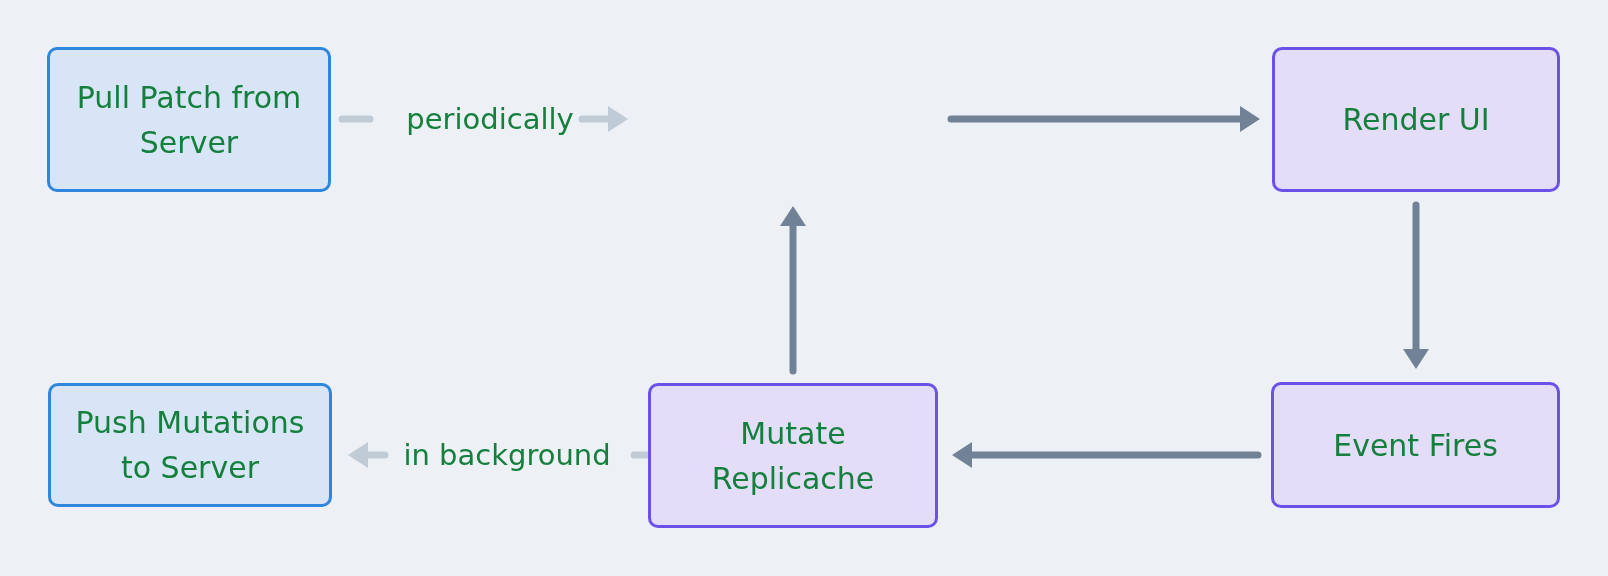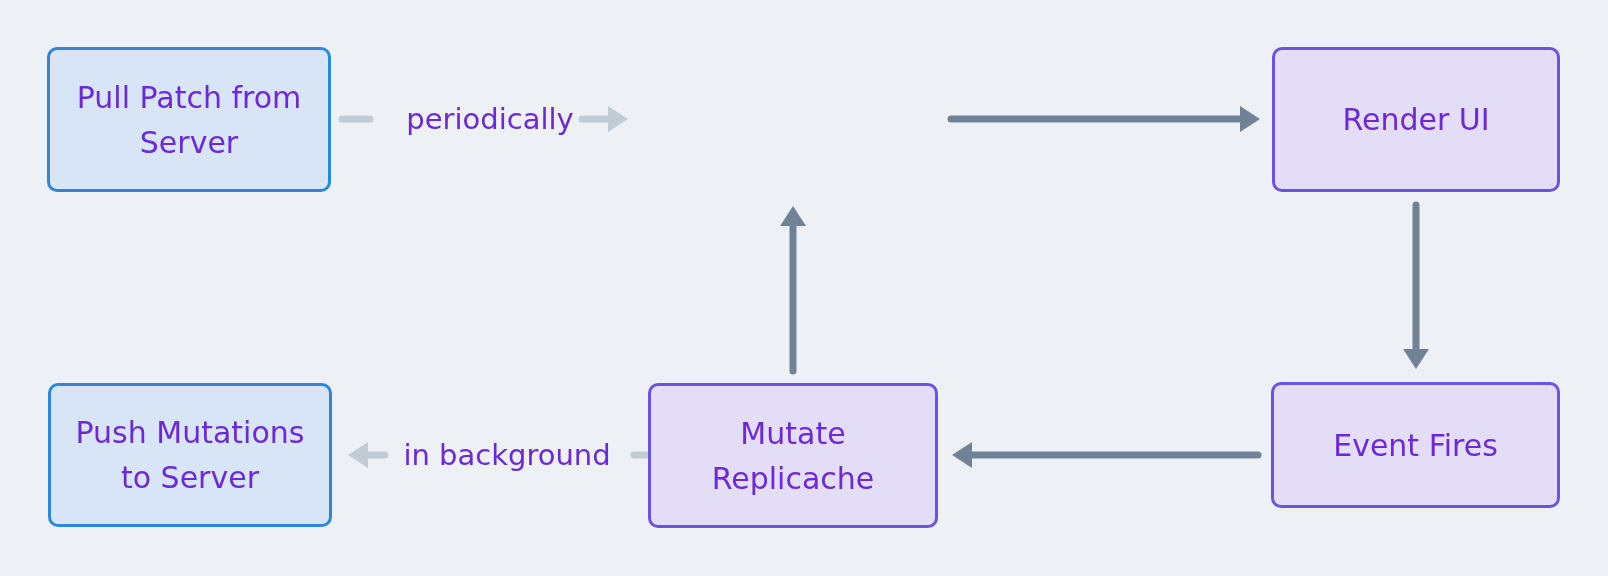--- a/index.html
+++ b/index.html
@@ -3,21 +3,21 @@
 <meta charset="utf-8">
 <title>Diagram</title>
 <style>
   html, body { margin: 0; padding: 0; background: #edf1f6; }
   .canvas {
     position: relative;
     width: 1608px;
     height: 576px;
     background: #edf1f6;
     font-family: "DejaVu Sans", "Liberation Sans", sans-serif;
-    color: #6d28d9;
+    color: #15803d;
     overflow: hidden;
   }
   .node {
     position: absolute;
     box-sizing: border-box;
     border-radius: 10px;
     display: flex;
     align-items: center;
     justify-content: center;
   }
@@ -25,21 +25,21 @@
     text-align: center;
     font-size: 30px;
     line-height: 1.5;
     white-space: pre-line;
   }
   .node.blue   { background: #d7e5f6; border: 3px solid #2e86dd; }
   .node.purple { background: #e4ddf8; border: 3px solid #6b51e8; }
   .n1 { left: 47px;   top: 47px;  width: 284px; height: 145px; }
   .n2 { left: 648px;  top: 47px;  width: 290px; height: 145px; }
   .n3 { left: 1272px; top: 47px;  width: 288px; height: 145px; }
-  .n4 { left: 48px;   top: 383px; width: 284px; height: 144px; }
+  .n4 { left: 48px;   top: 383px; width: 284px; height: 124px; }
   .n5 { left: 648px;  top: 383px; width: 290px; height: 145px; }
   .n6 { left: 1271px; top: 382px; width: 289px; height: 126px; justify-content: center; }
   .edges {
     position: absolute;
     left: 0; top: 0;
     width: 1608px; height: 576px;
     pointer-events: none;
   }
   .edge-label {
     position: absolute;

